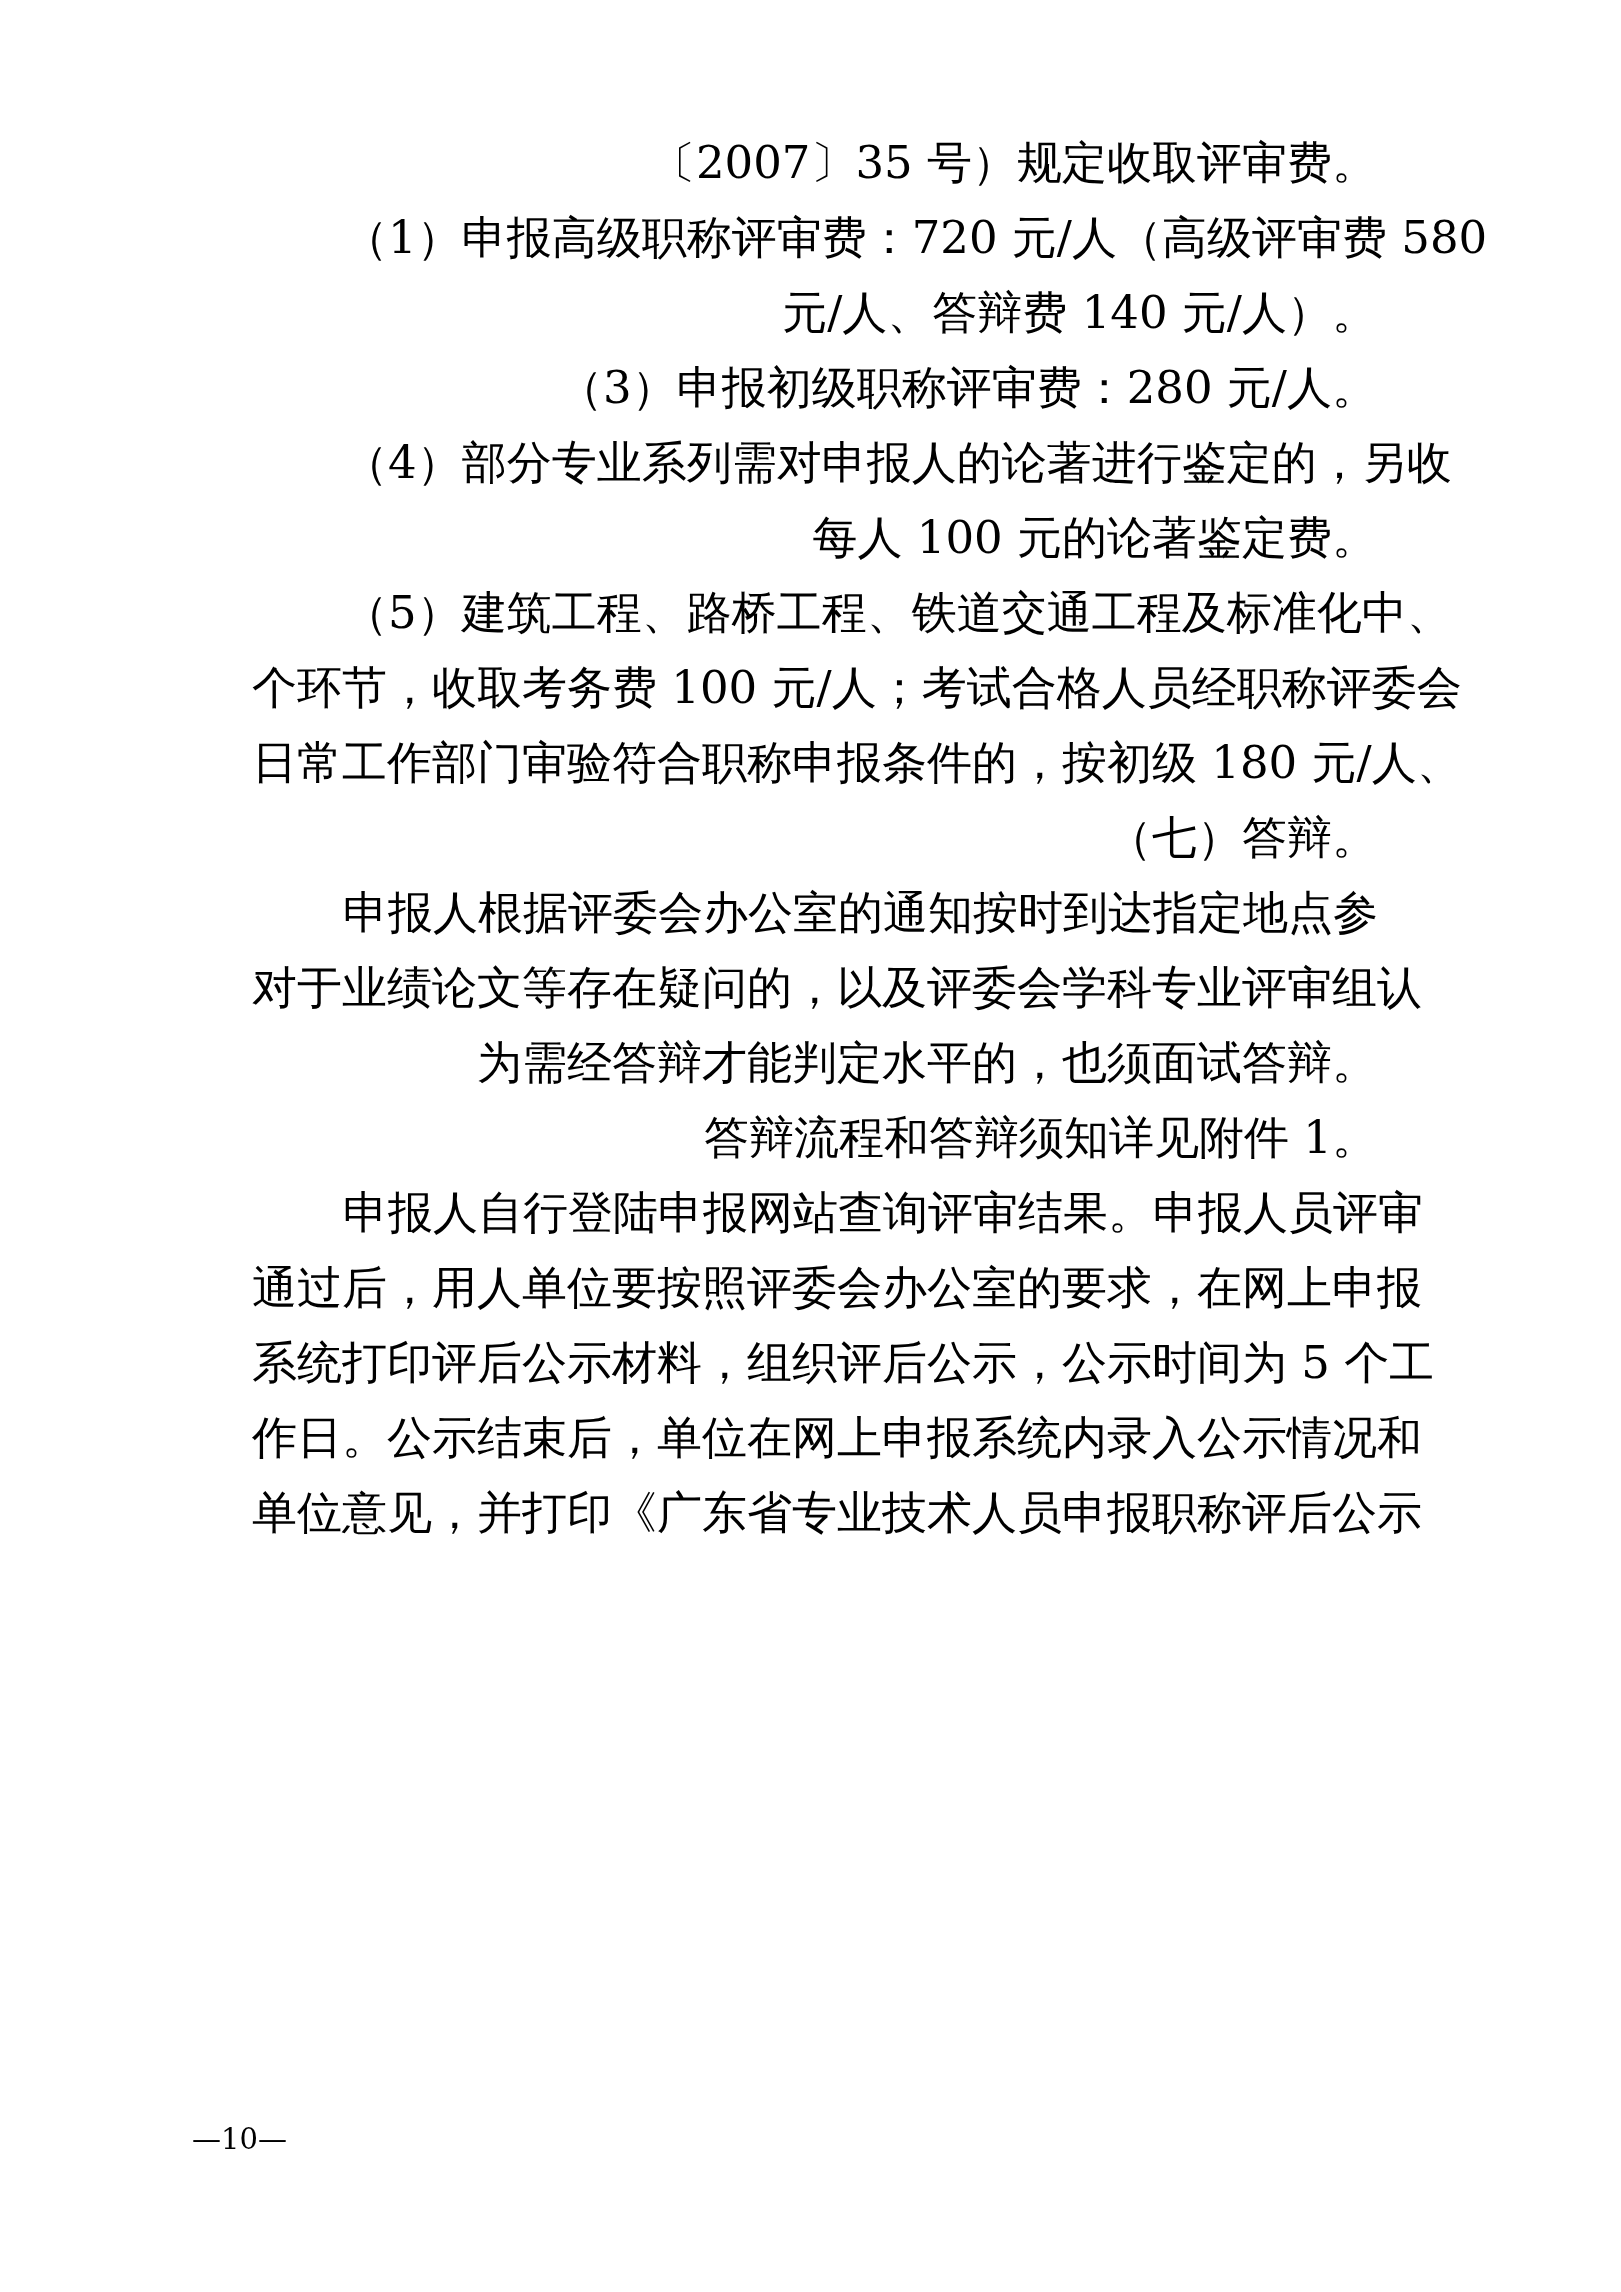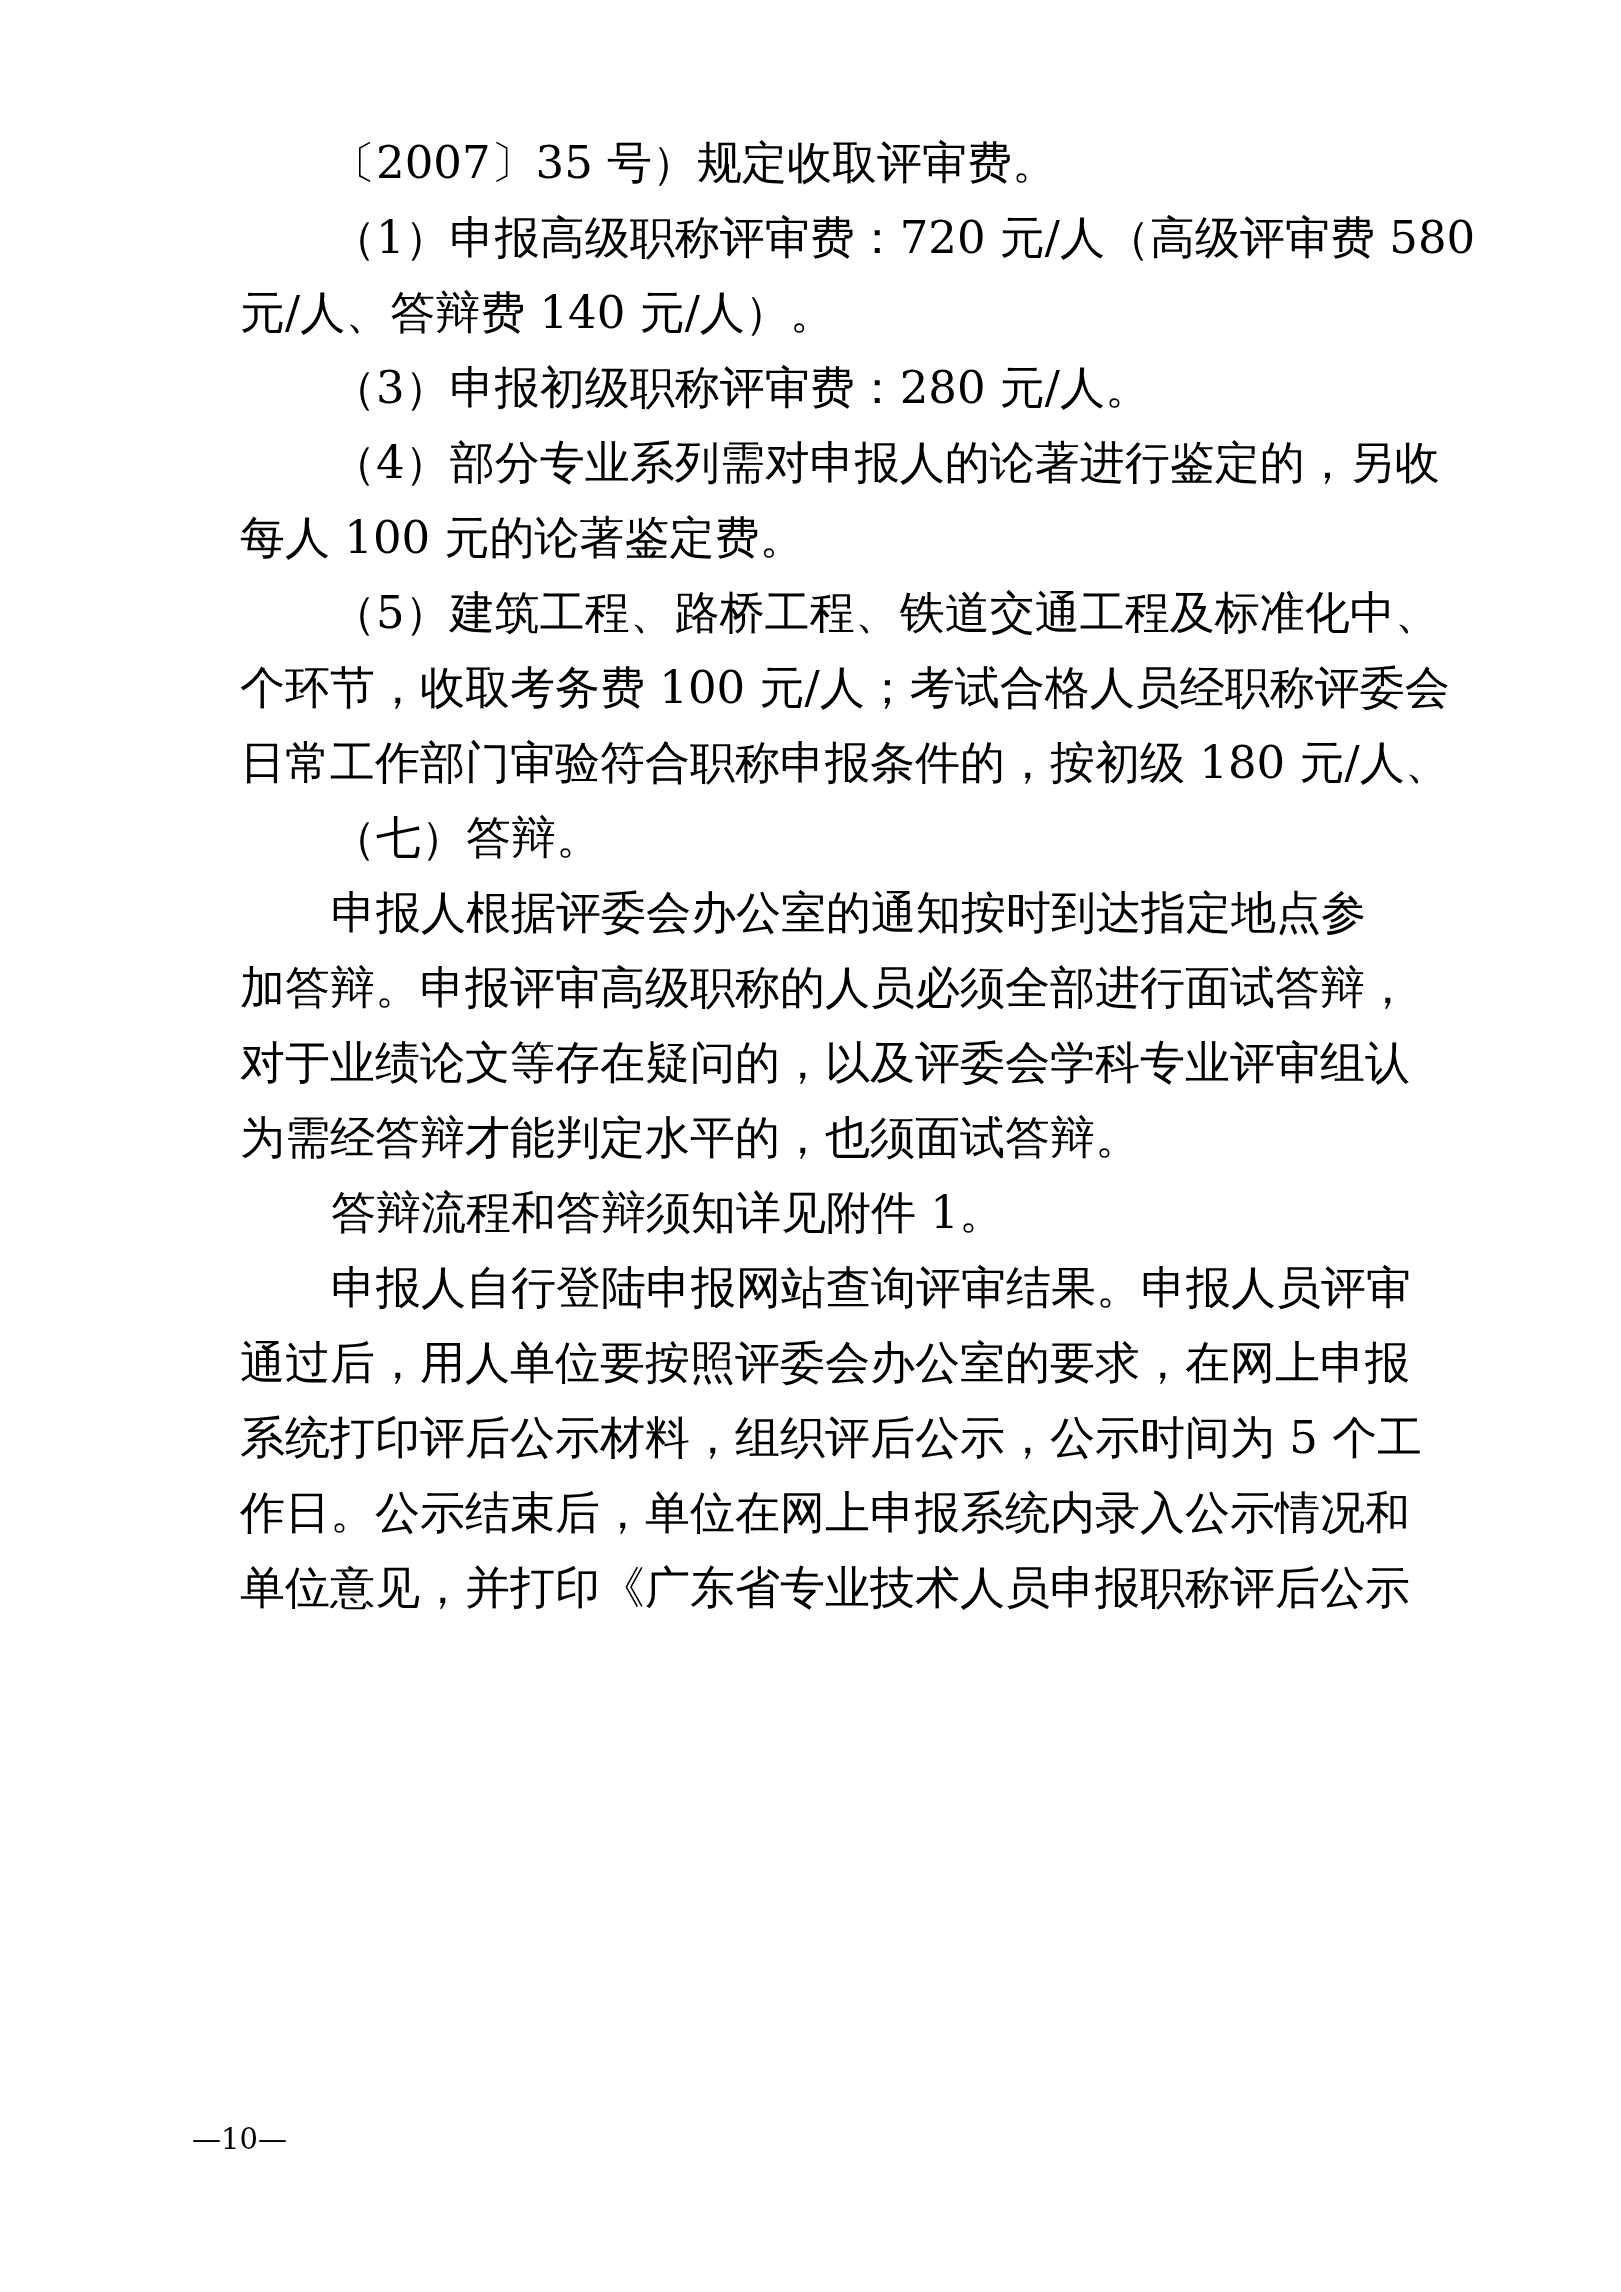--- a/index.html
+++ b/index.html
@@ -14,23 +14,24 @@
   .page {
     position: relative;
     width: 1621px;
     height: 2293px;
     background: #ffffff;
     overflow: hidden;
     box-sizing: border-box;
   }
   .textblock {
     position: absolute;
-    left: 240px;
+    left: 252px;
     top: 125px;
     width: 1125px;
+    text-align: right;
   }
   .line {
     font-size: 45px;
     line-height: 75px;
     height: 75px;
     letter-spacing: 0px;
     white-space: nowrap;
     color: #000000;
     font-weight: 400;
   }
@@ -95,23 +96,20 @@
 
 
     <div class="line">
       <span class="indent">（七）答辩。</span>
     </div>
 
     <div class="line">
       <span class="indent">申报人根据评委会办公室的通知按时到达指定地点参</span>
     </div>
 
-    <div class="line">
-      <span>加答辩。申报评审高级职称的人员必须全部进行面试答辩，</span>
-    </div>
 
     <div class="line">
       <span>对于业绩论文等存在疑问的，以及评委会学科专业评审组认</span>
     </div>
 
     <div class="line">
       <span>为需经答辩才能判定水平的，也须面试答辩。</span>
     </div>
 
     <div class="line">

